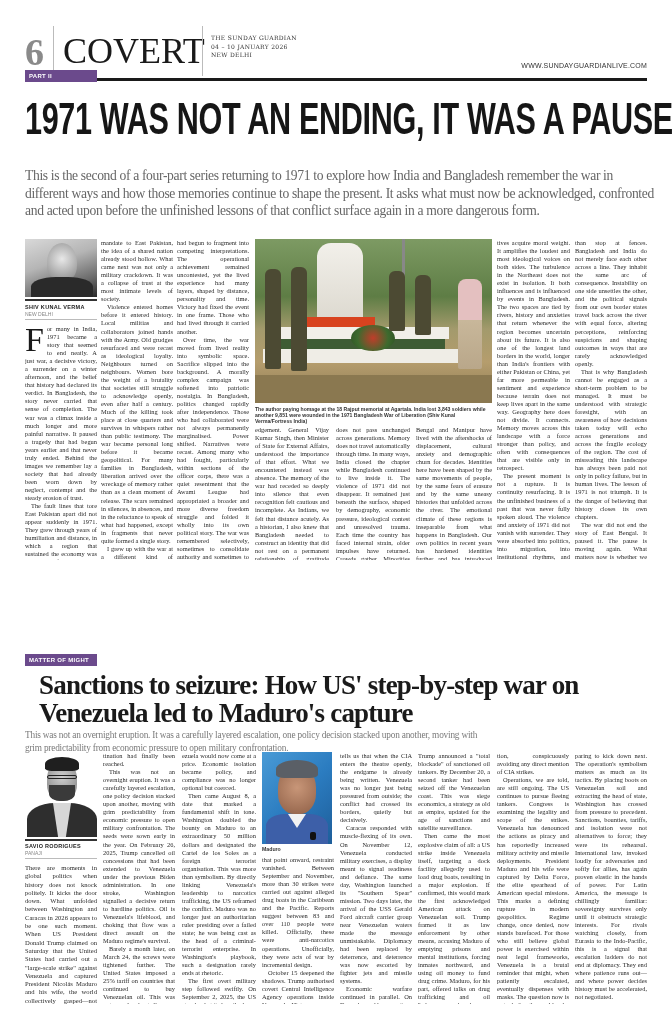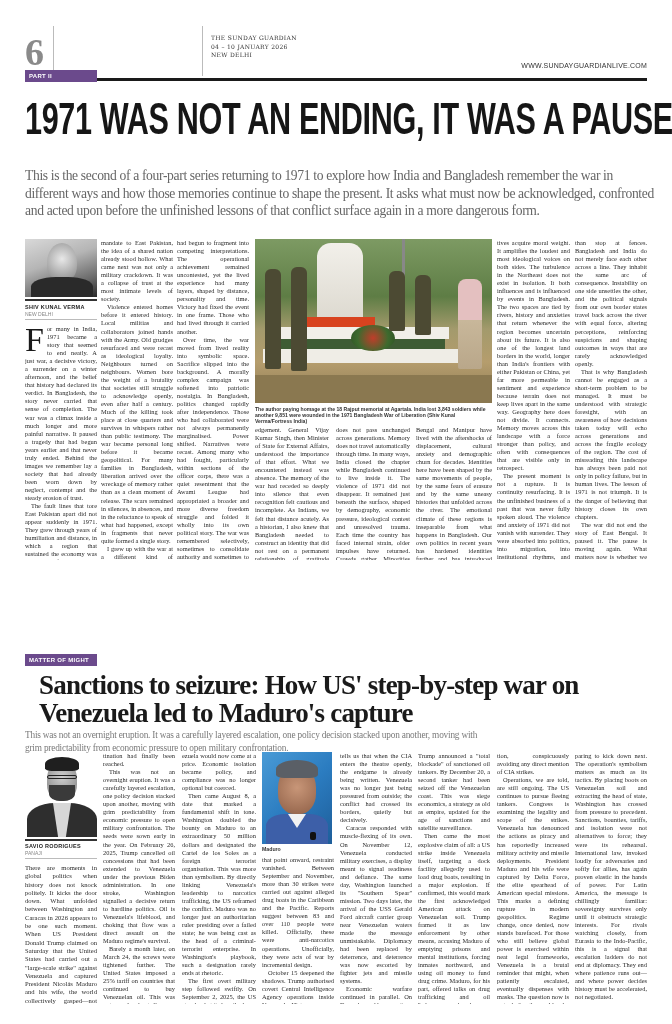--- a/index.html
+++ b/index.html
@@ -71,20 +71,21 @@
   .author2-photo .glasses { position: absolute; left: 22px; top: 18px; width: 30px; height: 4px; border: 1px solid #222; border-radius: 2px; }
   .author2-photo .body { position: absolute; left: 2px; top: 46px; width: 70px; height: 40px; border-radius: 40% 40% 0 0; background: #2e2e2e; }
   .author2-photo .shirt { position: absolute; left: 28px; top: 46px; width: 18px; height: 36px; background: #d7d7d7; clip-path: polygon(0 0,100% 0,70% 100%,30% 100%); }
 </style>
 </head>
 <body>
 
 <header class="masthead">
   <div class="page-num">6</div>
   <div class="vdiv1"></div>
+  <div class="section-name">COVERT</div>
   <div class="vdiv2"></div>
   <div class="pub-info">
     <div>THE SUNDAY GUARDIAN</div>
     <div>04 – 10 JANUARY 2026</div>
     <div>NEW DELHI</div>
   </div>
   <div class="site-url">WWW.SUNDAYGUARDIANLIVE.COM</div>
 </header>
 <div class="rule-top"></div>
 

